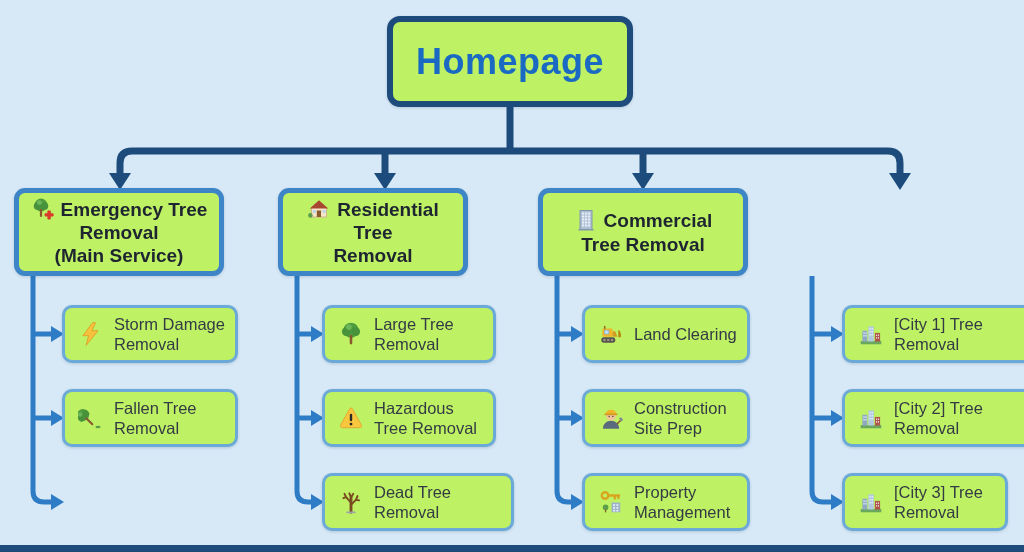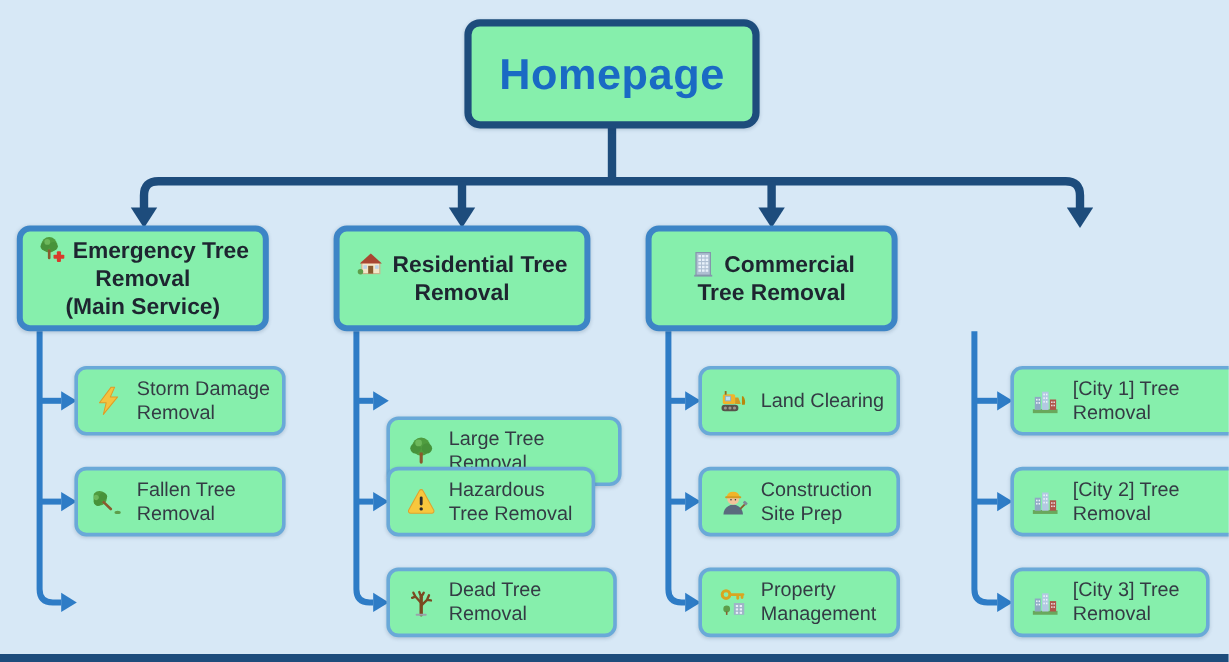--- a/index.html
+++ b/index.html
@@ -2,21 +2,21 @@
 <html><head>
 <meta charset="utf-8">
 <style>
   html,body{margin:0;padding:0;background:#d7e8f6;}
   .stage{
     position:relative;width:1024px;height:552px;overflow:hidden;
     background:#d7e8f6;
     font-family:"Liberation Sans","DejaVu Sans",sans-serif;
   }
   .wires{position:absolute;left:0;top:0;pointer-events:none;}
-  .box{position:absolute;background:#86efac;box-sizing:border-box;
+  .box{position:absolute;background:#bef264;box-sizing:border-box;
        display:flex;align-items:center;justify-content:center;
        box-shadow:0 1px 3px rgba(25,60,95,.18);}
   .home-box{left:387px;top:16px;width:246px;height:91px;
        border:6px solid #1d4c7c;border-radius:13px;}
   .home-label{font-size:36px;font-weight:bold;color:#1a6ac4;letter-spacing:.5px;}
   .branch{top:188px;height:88px;border:5px solid #3d85c6;border-radius:11px;padding:4px 6px;}
   .node-label{text-align:center;font-size:19px;font-weight:bold;color:#1e2530;line-height:1.22;}
   .bicon{display:inline-block;margin-right:6px;}
   .bicon svg{vertical-align:-5px;}
   .btext{white-space:pre-line;}
@@ -129,35 +129,35 @@
             <circle cx="9.6" cy="5.2" r="2" fill="#6cb75a"></circle>
             <path d="M10 11h2v8.5a1 1 0 0 1-2 0z" fill="#8a5a2e"></path>
           </g>
           <ellipse cx="18.5" cy="20.3" rx="2.4" ry="1.2" fill="#5d9e4a"></ellipse>
         </svg>
       </span>
     <span class="stext">Fallen Tree
 Removal</span>
   </div>
 
-  <div class="box branch" style="left:278px;width:214px;">
+  <div class="box branch" style="left:278px;width:190px;">
     <div class="node-label">
       <span class="bicon"><svg width="24" height="24" viewBox="0 0 24 24">
             <rect x="4.5" y="10.5" width="15" height="9.5" fill="#f5e6c8" stroke="#cdb48e" stroke-width="1"></rect>
             <path d="M2.8 11.5 12 3.2l9.2 8.3z" fill="#a94631"></path>
             <rect x="9.8" y="13.5" width="4.2" height="6.5" fill="#8a5a2e"></rect>
             <rect x="15.5" y="13" width="3" height="3" fill="#bcd3e8"></rect>
             <rect x="5.8" y="13" width="3" height="3" fill="#bcd3e8"></rect>
             <circle cx="3.4" cy="18.4" r="2.3" fill="#5d9e4a"></circle>
           </svg></span><span class="btext">Residential Tree
 Removal</span>
     </div>
   </div>
 
-  <div class="box sub" style="left:322px;top:305px;width:196px;margin-top:42px;">
+  <div class="box sub" style="left:322px;top:305px;width:174px;">
     <span class="sicon">
         <svg width="26" height="26" viewBox="0 0 24 24">
           <circle cx="12" cy="8.5" r="7" fill="#4f9c3f"></circle>
           <circle cx="7.6" cy="9.8" r="4" fill="#47923a"></circle>
           <circle cx="16.4" cy="9.8" r="4" fill="#47923a"></circle>
           <circle cx="10" cy="5.6" r="2.6" fill="#6cb75a"></circle>
           <path d="M10.8 13h2.4v7.4a1.2 1.2 0 0 1-2.4 0z" fill="#8a5a2e"></path>
         </svg>
       </span>
     <span class="stext">Large Tree

